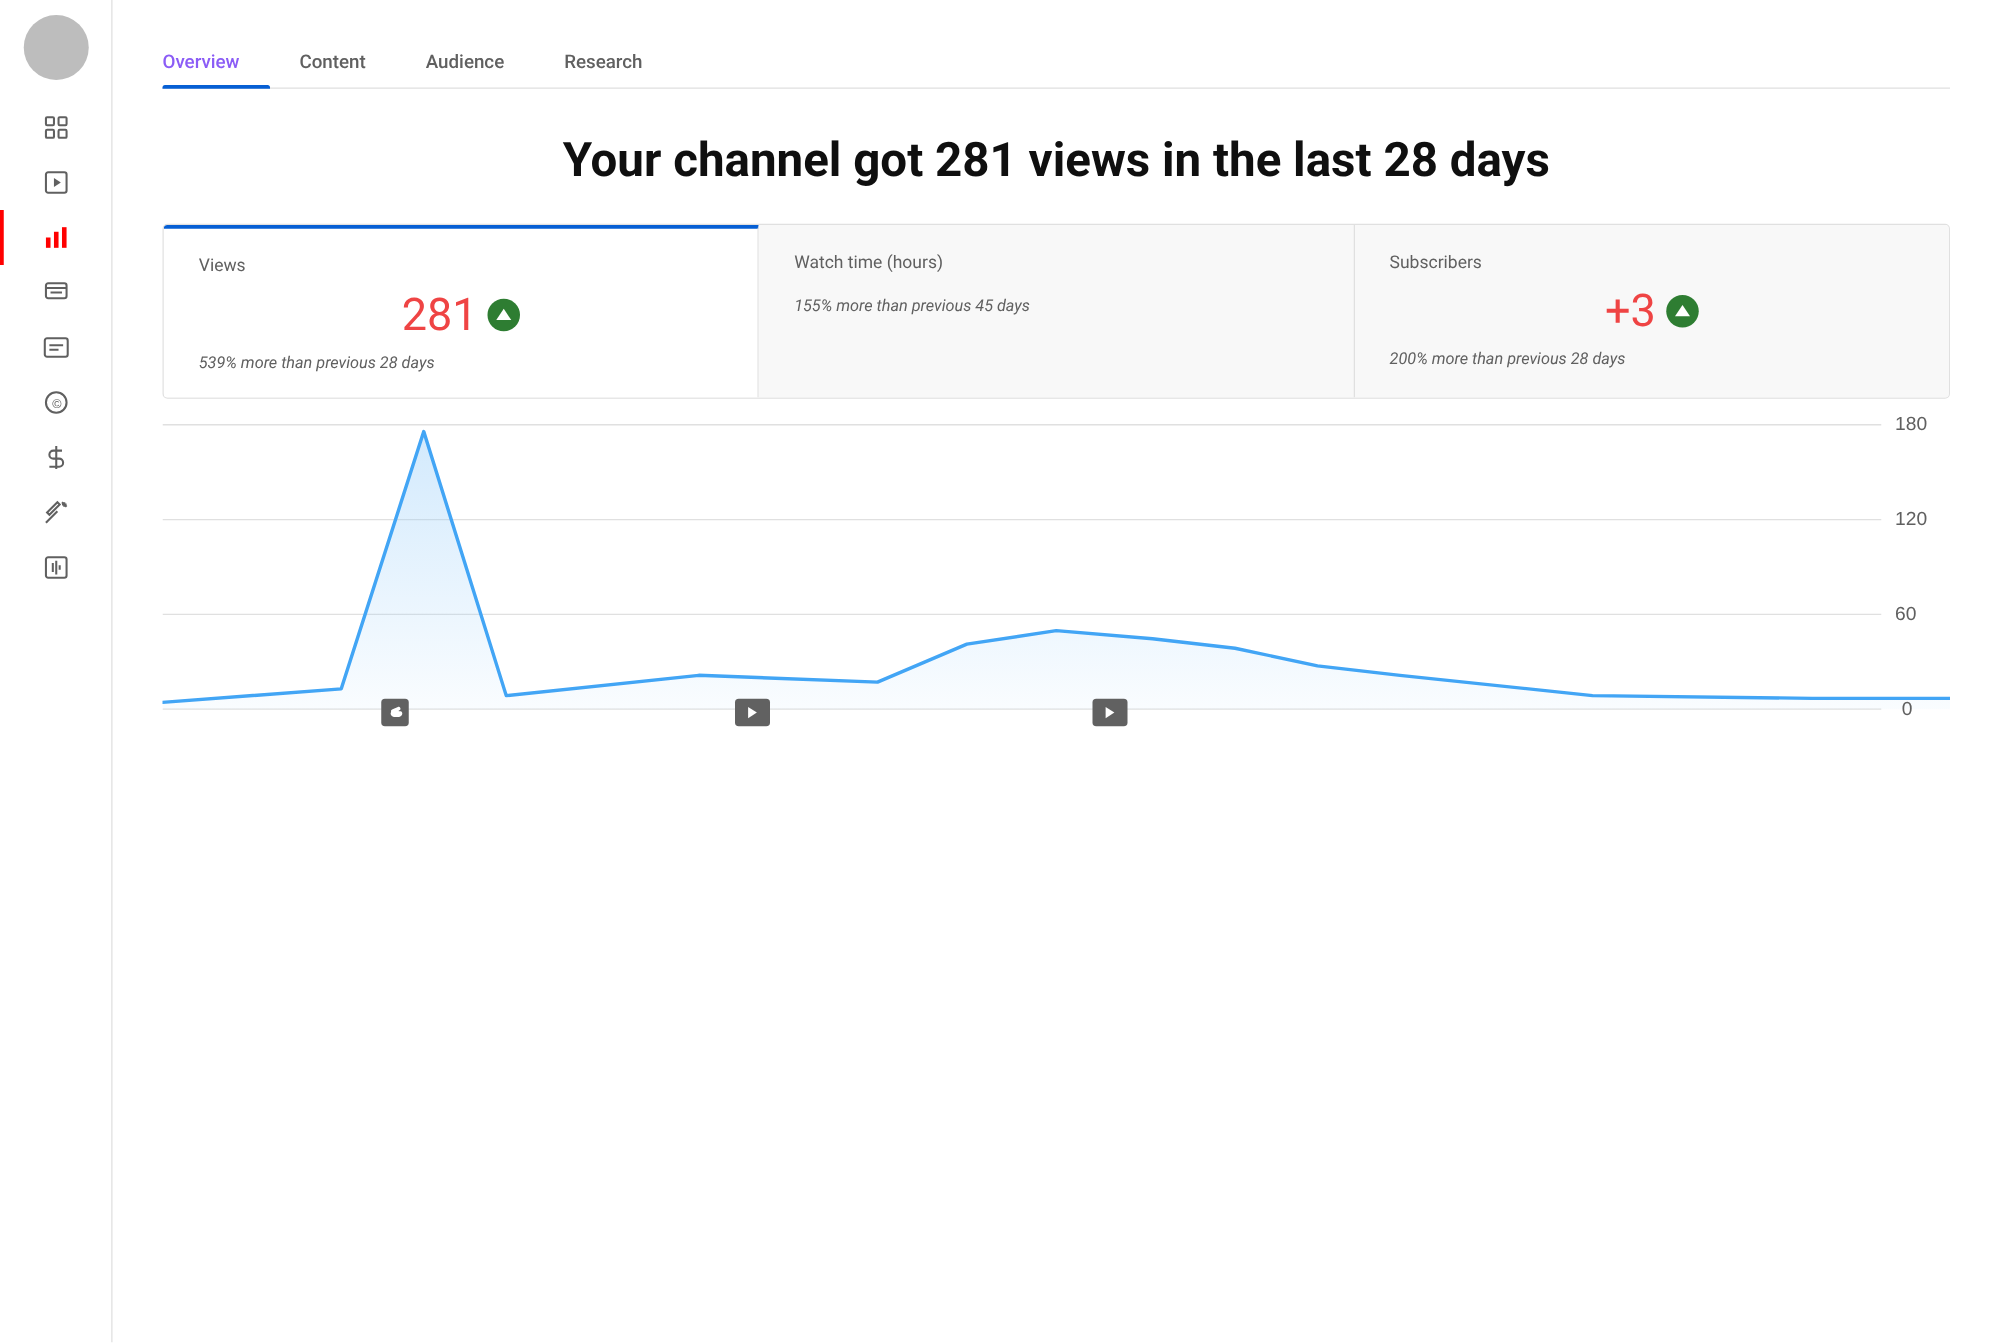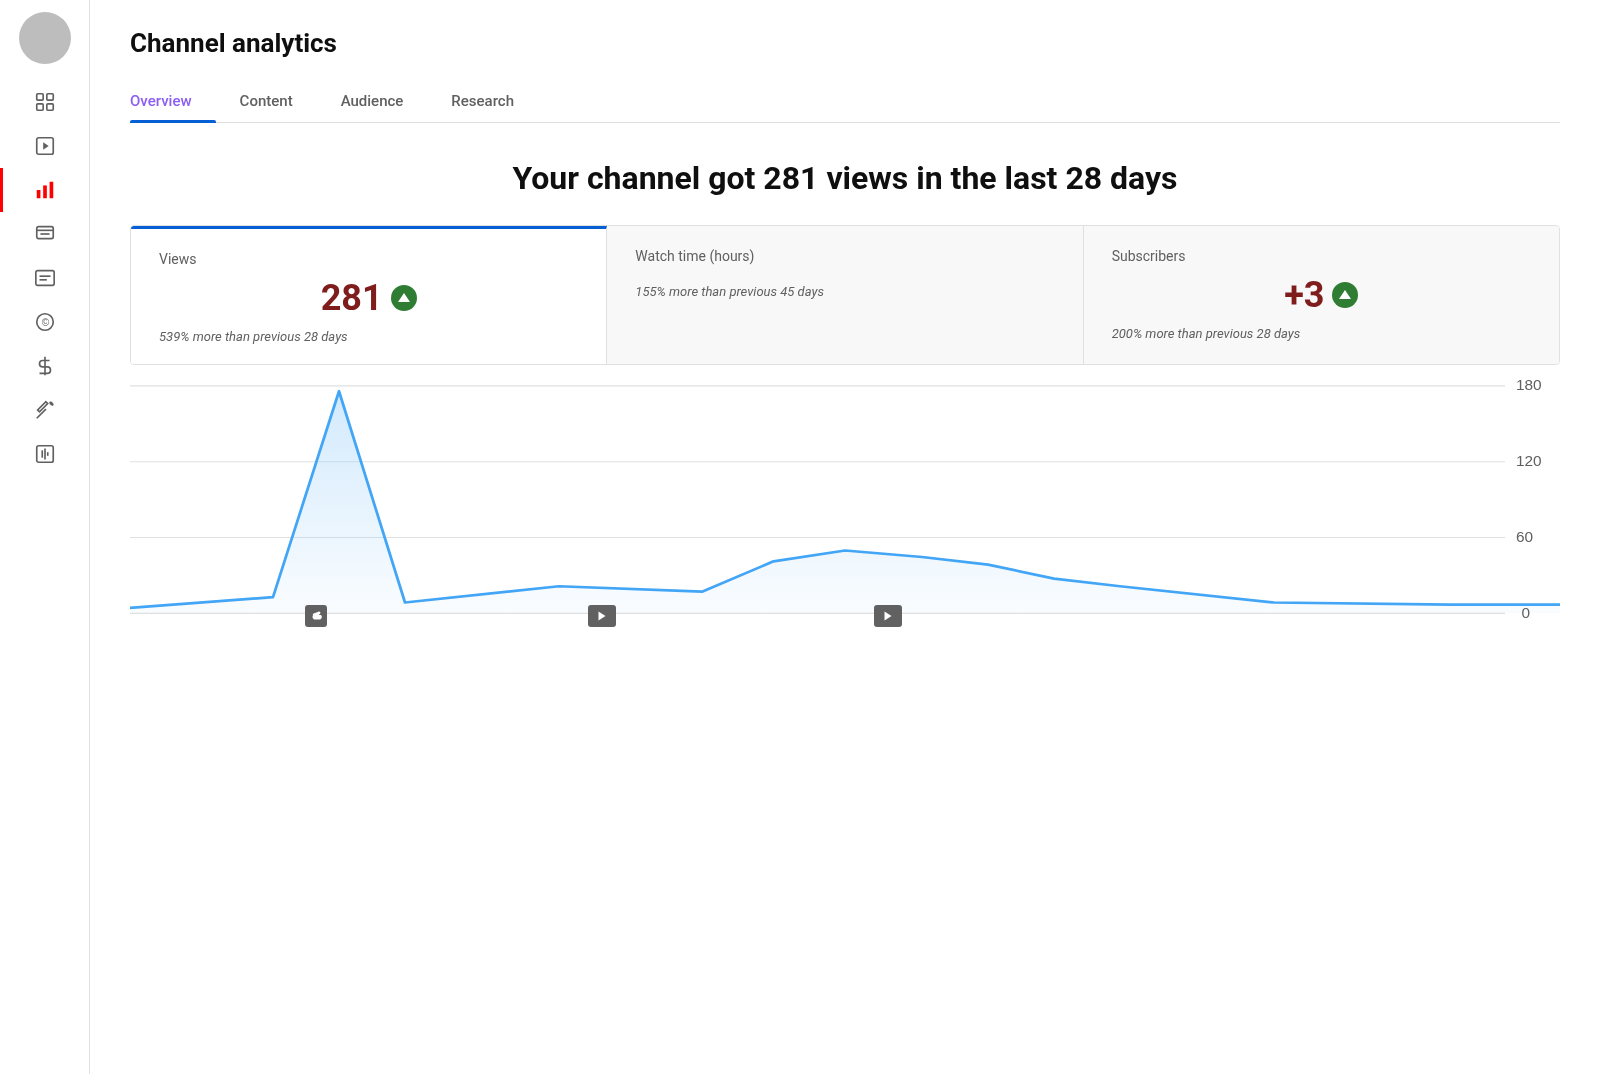--- a/index.html
+++ b/index.html
@@ -96,21 +96,21 @@
       height: 3px;
       background: #065fd4;
       border-radius: 2px 2px 0 0;
     }
     .tab:first-child {
       padding-left: 0;
     }
 
     
     .headline {
-      font-size: 32px;
+      font-size: 38px;
       font-weight: 700;
       text-align: center;
       margin: 36px 0 28px 0;
       color: #0f0f0f;
     }
 
     
     .metrics-row {
       display: flex;
       border: 1px solid #e0e0e0;
@@ -147,22 +147,22 @@
     }
     .metric-value-row {
       display: flex;
       align-items: center;
       gap: 8px;
       width: 100%;
       justify-content: center;
     }
     .metric-value {
       font-size: 36px;
-      font-weight: 700;
-      color: #7f1d1d;
+      font-weight: 400;
+      color: #ef4444;
     }
     .metric-badge {
       width: 26px;
       height: 26px;
       border-radius: 50%;
       background: #2e7d32;
       display: flex;
       align-items: center;
       justify-content: center;
       flex-shrink: 0;
@@ -304,21 +304,20 @@
         <rect x="3" y="3" width="18" height="18" rx="2"></rect>
         <line x1="9" y1="8" x2="9" y2="16"></line>
         <line x1="12" y1="6" x2="12" y2="18"></line>
         <line x1="15" y1="10" x2="15" y2="14"></line>
       </svg>
     </div>
   </div>
 </div>
 
 <div class="main">
-  <div class="page-title">Channel analytics</div>
 
   <div class="tabs">
     <div class="tab active">Overview</div>
     <div class="tab">Content</div>
     <div class="tab">Audience</div>
     <div class="tab">Research</div>
   </div>
 
   <div class="headline">Your channel got 281 views in the last 28 days</div>
 

